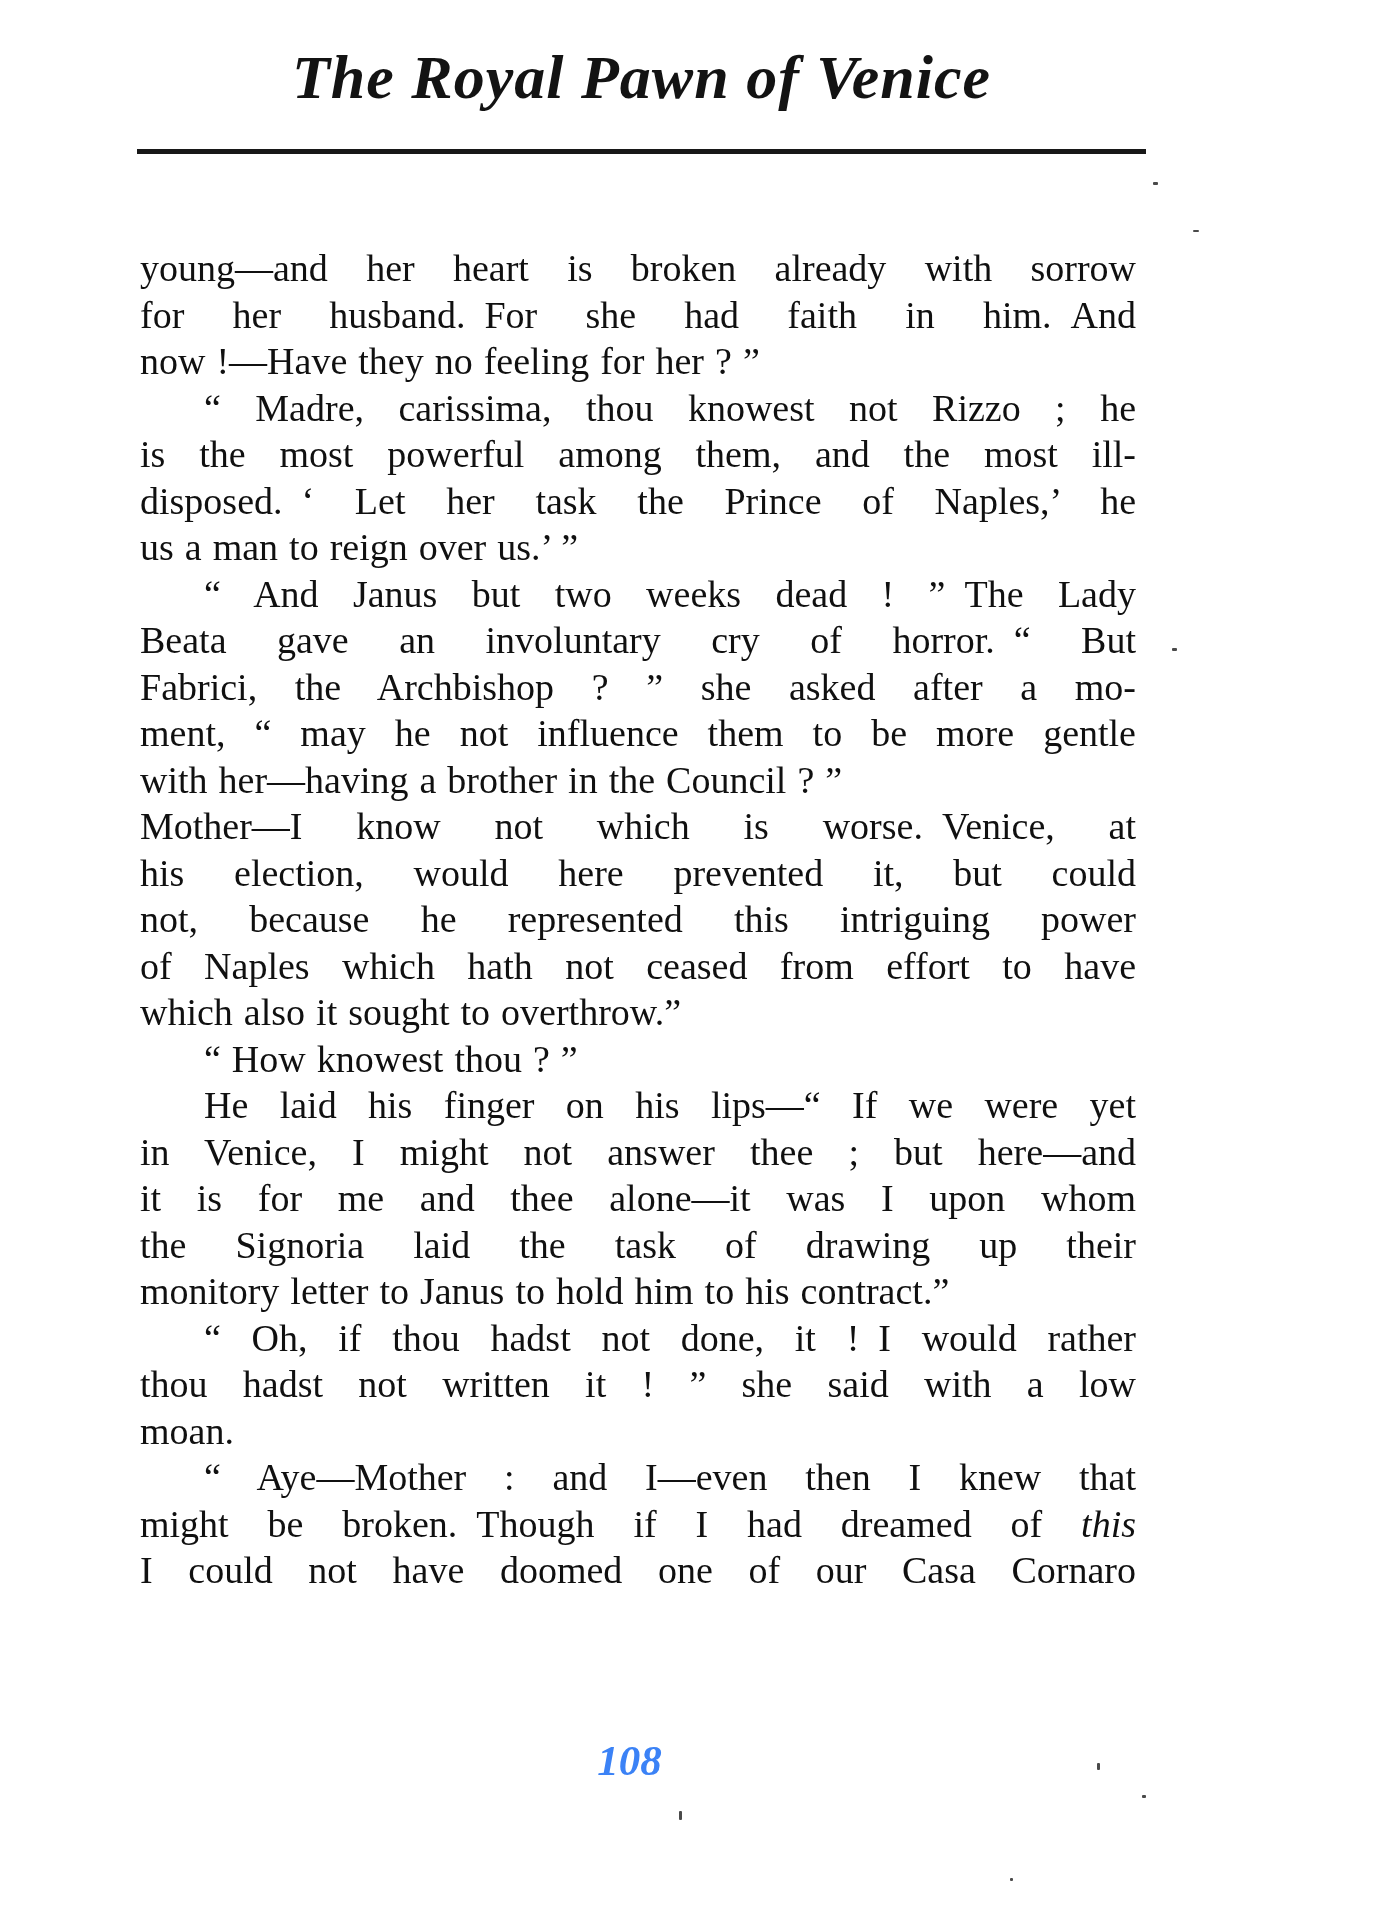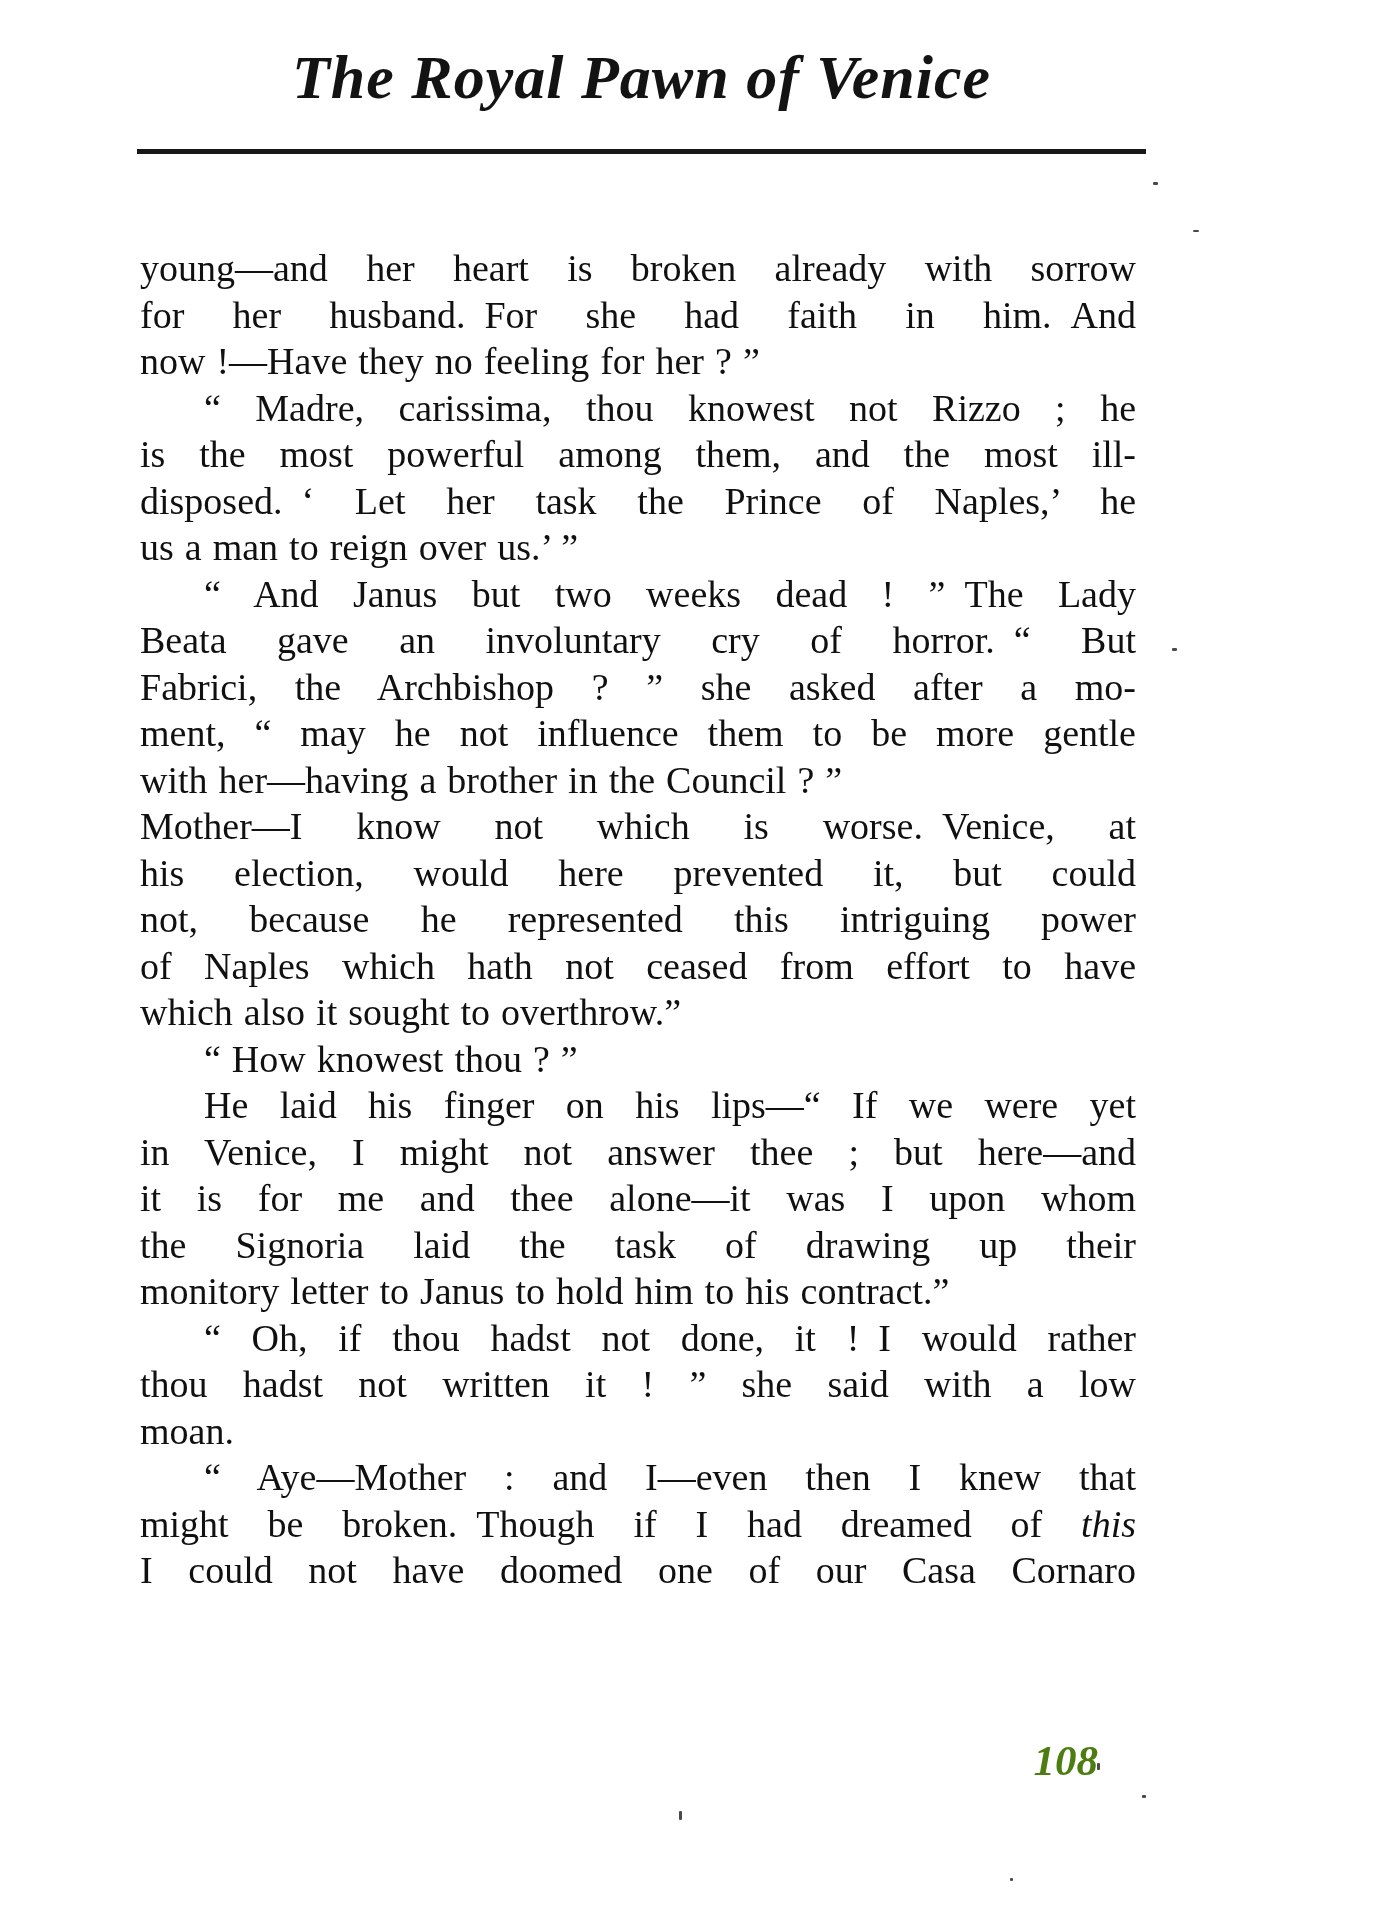--- a/index.html
+++ b/index.html
@@ -41,26 +41,26 @@
     text-align:justify;
     text-align-last:left;
     overflow:hidden;
     white-space:normal;
     height:46.5px;
   }
   .line.j{ text-align-last:justify; }
   .line.in{ text-indent:64px; }
   .page-number{
     position:absolute;
-    left:143px;top:1736px;width:955px;
-    text-align:right;
+    left:152px;top:1736px;width:955px;
+    text-align:center;
     font-style:italic;
     font-size:43px;
     font-weight:600;
-    color:#4d7c0f;
+    color:#3b82f6;
   }
   .speck{
     position:absolute;
     background:#4a4a4a;
     border-radius:1px;
   }
 </style>
 </head>
 <body>
 

